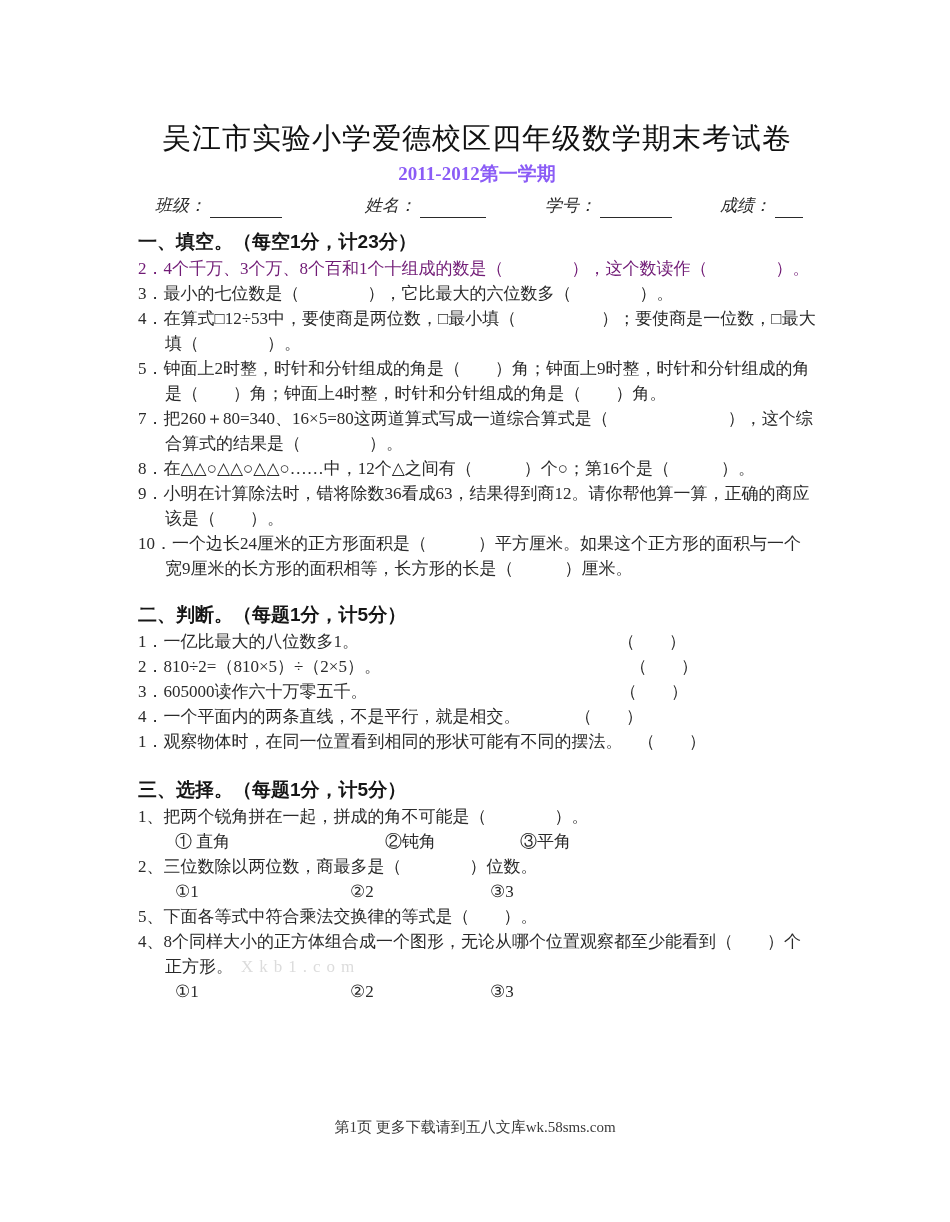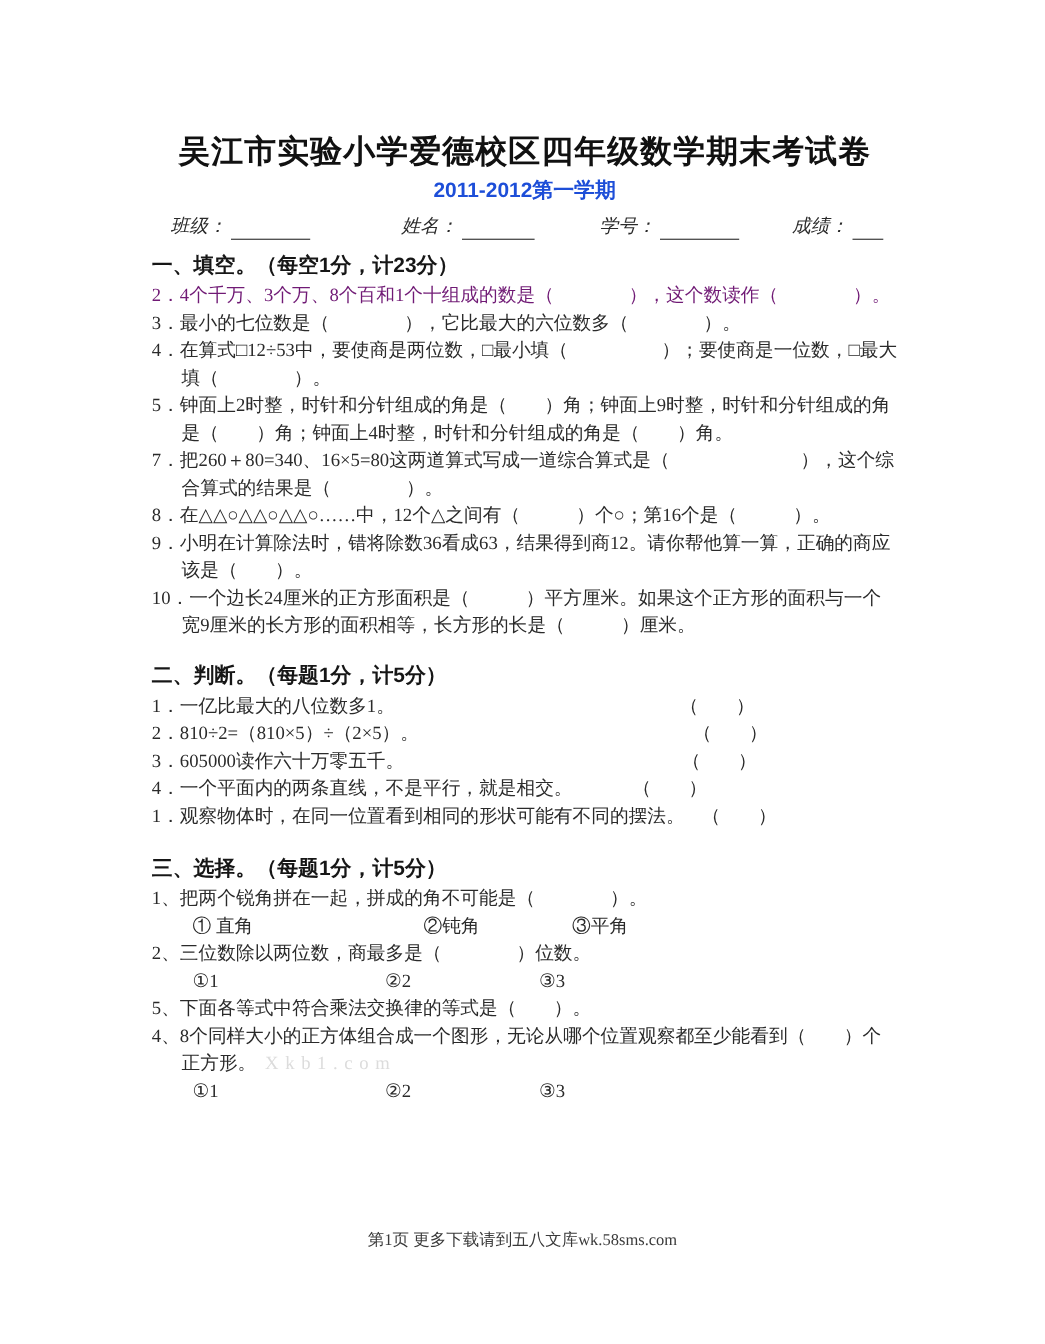--- a/index.html
+++ b/index.html
@@ -12,35 +12,35 @@
     color:#2a2a2a;
   }
   .content{
     position:absolute;
     left:138px;top:0;
     width:678px;
   }
   .title{
     margin:118px 0 0 0;
     font-family:"Liberation Sans","DejaVu Sans",sans-serif;
-    font-weight:bold;
+    font-weight:normal;
     font-size:29px;
     line-height:40px;
     text-align:center;
     color:#111;
     letter-spacing:1px;
   }
   .subtitle{
     margin:2px 0 0 0;
-    font-family:Liberation Sans, sans-serif;
+    font-family:Liberation Serif, serif;
     font-weight:bold;
     font-size:19px;
     line-height:28px;
     text-align:center;
-    color:#1d4ed8;
+    color:#8b5cf6;
   }
   .fields{
     position:relative;
     height:26px;
     margin-top:6px;
     font-size:17px;
     line-height:24px;
     font-style:italic;
   }
   .fgroup{position:absolute;top:0;white-space:nowrap;}

